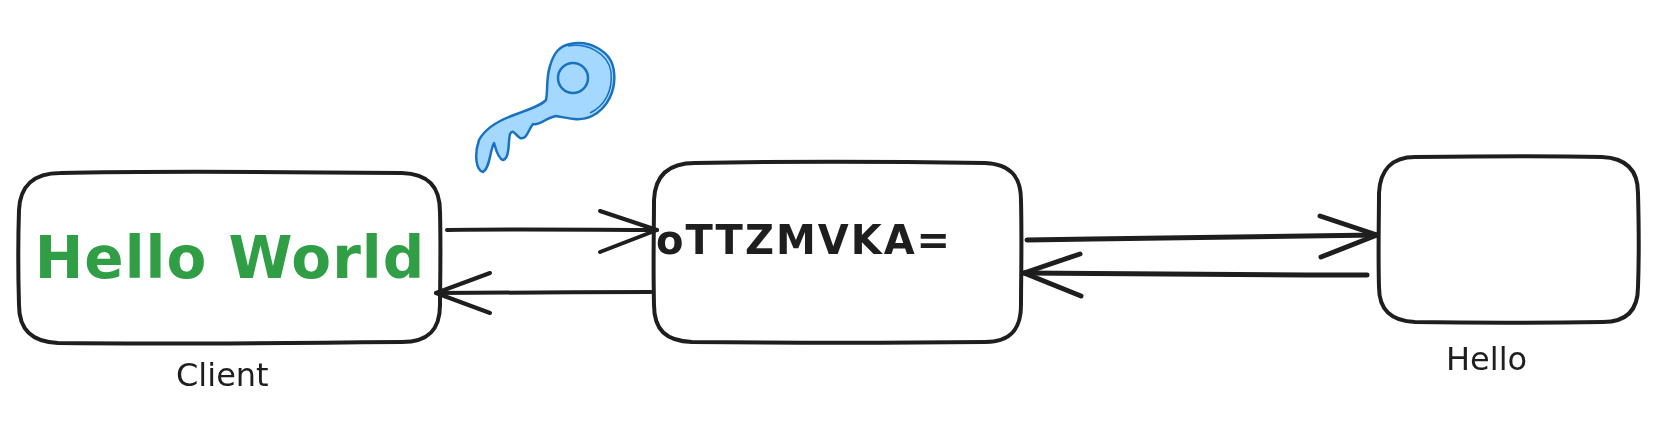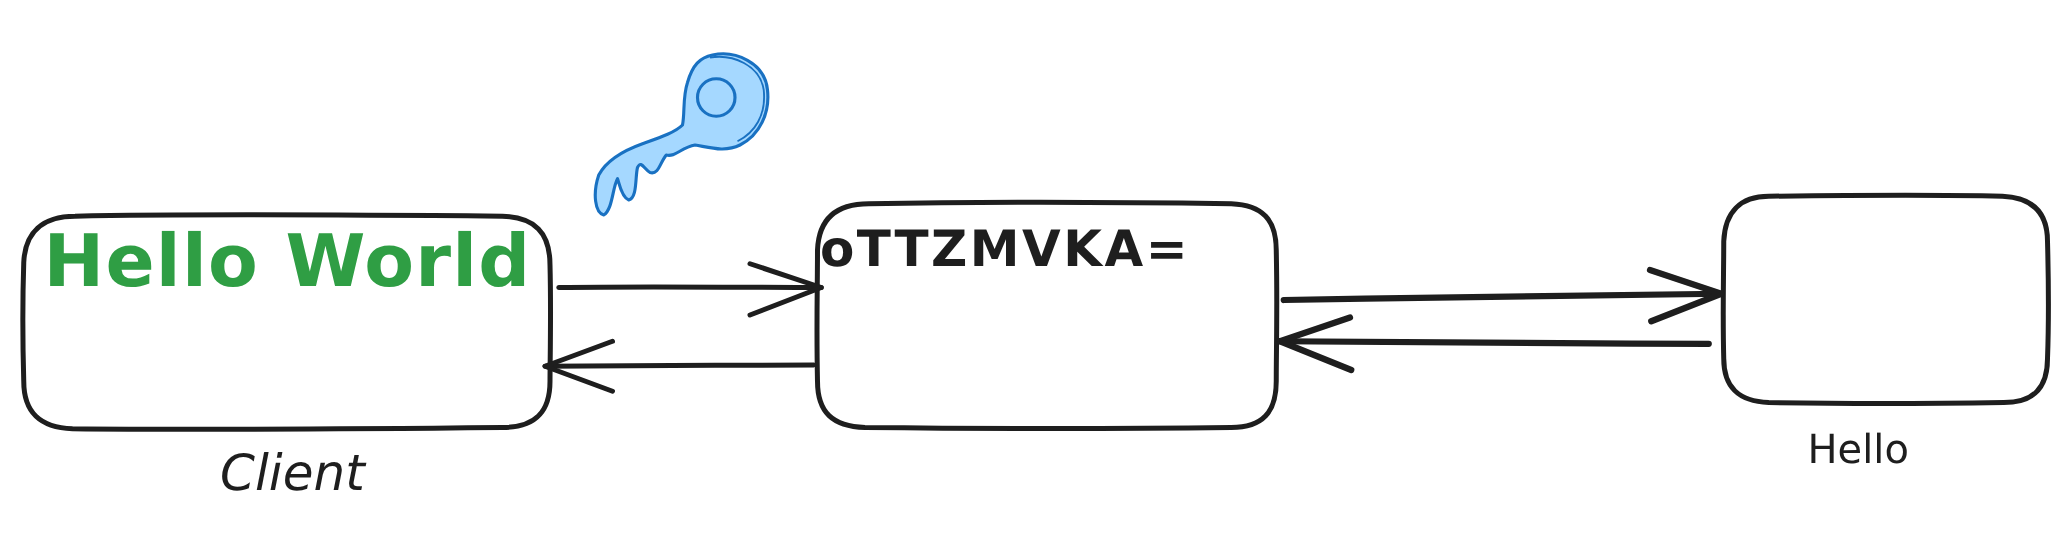--- a/index.html
+++ b/index.html
@@ -1,19 +1,19 @@
 <!DOCTYPE html>
 <html><head>
   <meta charset="utf-8">
   <style>
     html, body { margin: 0; padding: 0; background: #ffffff; }
     body { width: 1657px; height: 426px; position: relative; overflow: hidden; }
     #canvas { position: absolute; left: 0; top: 0; }
     .label { position: absolute; font-family: "DejaVu Sans", sans-serif; color: #1e1e1e; white-space: nowrap; }
-    .node-text { position: absolute; display: flex; align-items: flex-start; justify-content: center; font-family: "DejaVu Sans", sans-serif; white-space: nowrap; }
+    .node-text { position: absolute; display: flex; align-items: center; justify-content: center; font-family: "DejaVu Sans", sans-serif; white-space: nowrap; }
   </style>
 </head>
 <body>
 
 <svg id="canvas" width="1657" height="426" viewBox="0 0 1657 426" xmlns="http://www.w3.org/2000/svg">
   <g fill="none" stroke="#1e1e1e" stroke-width="4" stroke-linecap="round" stroke-linejoin="round">
 
     <path d="M60 173 C 150 171, 300 172, 402 173 C 428 174, 440 186, 440 212 C 441 250, 440 290, 440 305 C 440 330, 428 342, 402 342 C 300 343, 150 344, 58 343 C 32 342, 19 330, 19 305 C 18 270, 18 240, 19 210 C 20 186, 34 173, 60 173 Z"></path>
 
     <path d="M695 163 C 800 161, 920 162, 985 163 C 1010 164, 1021 176, 1021 200 C 1022 245, 1021 280, 1021 305 C 1021 330, 1010 342, 985 342 C 900 343, 790 343, 692 342 C 666 341, 654 330, 654 305 C 653 260, 654 230, 654 200 C 655 176, 668 163, 695 163 Z"></path>
@@ -45,23 +45,23 @@
     <path d="M570 44 C 588 40, 612 50, 614 72 C 616 90, 608 108, 592 116 C 580 122, 568 118, 556 116 C 545 118, 540 126, 533 124 C 528 130, 527 140, 520 138 C 515 135, 513 128, 510 134 C 508 142, 510 158, 503 160 C 497 158, 495 145, 494 143 C 490 150, 490 168, 483 172 C 476 170, 474 155, 479 140 C 486 127, 500 120, 514 115 C 528 110, 540 106, 546 100 C 548 90, 546 78, 550 66 C 554 52, 560 46, 570 44 Z" fill="#a5d8ff" stroke="#1971c2" stroke-width="2.5" stroke-linejoin="round"></path>
     <path d="M568 46 C 586 43, 608 52, 611 72 C 613 92, 604 106, 590 113" fill="none" stroke="#1971c2" stroke-width="1.5"></path>
     <circle cx="573" cy="78" r="15" fill="none" stroke="#1971c2" stroke-width="2.5"></circle>
   </g>
 </svg>
 
 <div class="node-text" style="left:22px; top:175px; width:416px; height:165px; font-size:58px; font-weight:bold; color:#2f9e44; letter-spacing:1px;">
   <span>Hello World</span>
 </div>
 
-<div class="node-text" style="left:656px; top:165px; width:296px; height:150px; font-size:40px; font-weight:bold; color:#1e1e1e; letter-spacing:2px;margin-top:12px;">
+<div class="node-text" style="left:656px; top:165px; width:296px; height:150px; font-size:40px; font-weight:bold; color:#1e1e1e; letter-spacing:2px;">
   <span>oTTZMVKA=</span>
 </div>
 
 <div class="node-text" style="left:1381px; top:159px; width:255px; height:161px;">
   <span></span>
 </div>
 
-<div class="label" style="left:176px; top:356px; font-size:40px;font-style:italic;">Client</div>
+<div class="label" style="left:176px; top:356px; font-size:32px;">Client</div>
 
 <div class="label" style="left:1446px; top:340px; font-size:32px;">Hello</div>
 
 </body></html>

